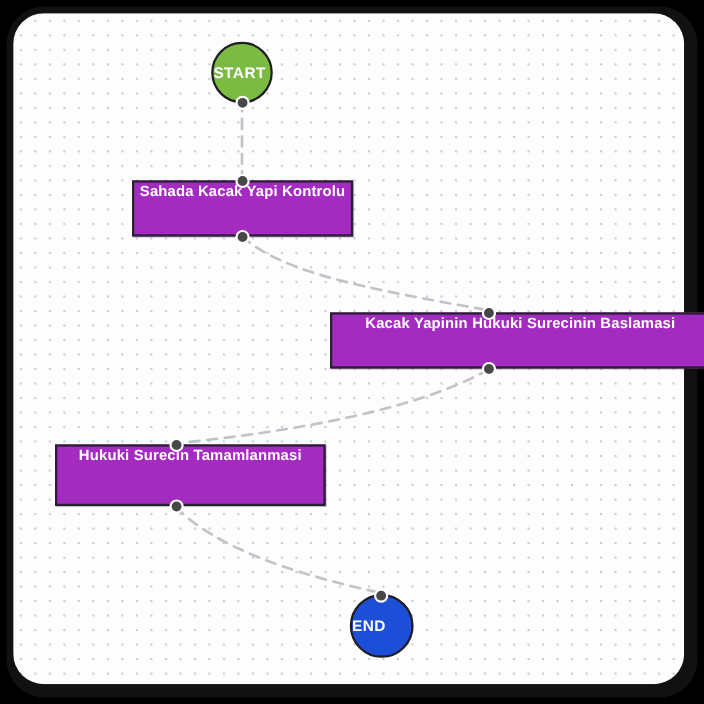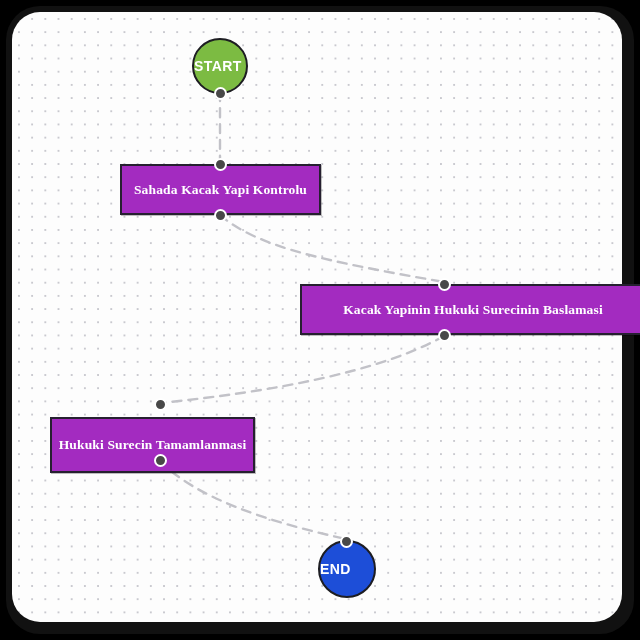--- a/index.html
+++ b/index.html
@@ -49,24 +49,22 @@
     pointer-events: none;
   }
   .node {
     position: absolute;
     box-sizing: border-box;
   }
   .task-node {
     background: #A32BC0;
     border: 2.5px solid #262030;
     display: flex;
-    align-items: center;
     justify-content: center;
     box-shadow: 1px 1px 0 rgba(0,0,0,0.25);
-    font-family: Liberation Serif, serif;
   }
   .task-label {
     color: #ffffff;
     font-size: 13.5px;
     font-weight: 600;
     letter-spacing: 0.15px;
     white-space: nowrap;
     text-align: center;
   }
   .terminal-node {
@@ -117,21 +115,21 @@
   <div id="nodes-layer">
       <div class="node terminal-node" id="start-node" style="left: 192px; top: 38px; width: 56px; height: 56px;">
         <span class="terminal-label">START</span>
       </div>
       <div class="node task-node" id="task1-node" style="left: 120px; top: 164px; width: 201px; height: 51px;">
         <span class="task-label">Sahada Kacak Yapi Kontrolu</span>
       </div>
       <div class="node task-node" id="task2-node" style="left: 300px; top: 284px; width: 346px; height: 51px;">
         <span class="task-label">Kacak Yapinin Hukuki Surecinin Baslamasi</span>
       </div>
-      <div class="node task-node" id="task3-node" style="left: 50px; top: 417px; width: 205px; height: 56px;">
+      <div class="node task-node" id="task3-node" style="left: 50px; top: 404px; width: 246px; height: 56px;">
         <span class="task-label">Hukuki Surecin Tamamlanmasi</span>
       </div>
       <div class="node terminal-node" id="end-node" style="left: 318px; top: 540px; width: 58px; height: 58px;">
         <span class="terminal-label">END</span>
       </div>
     </div>
   <div id="ports-layer">
       <div class="port" style="left: 220px; top: 93px;"></div>
       <div class="port" style="left: 220px; top: 164px;"></div>
       <div class="port" style="left: 220px; top: 215px;"></div>

